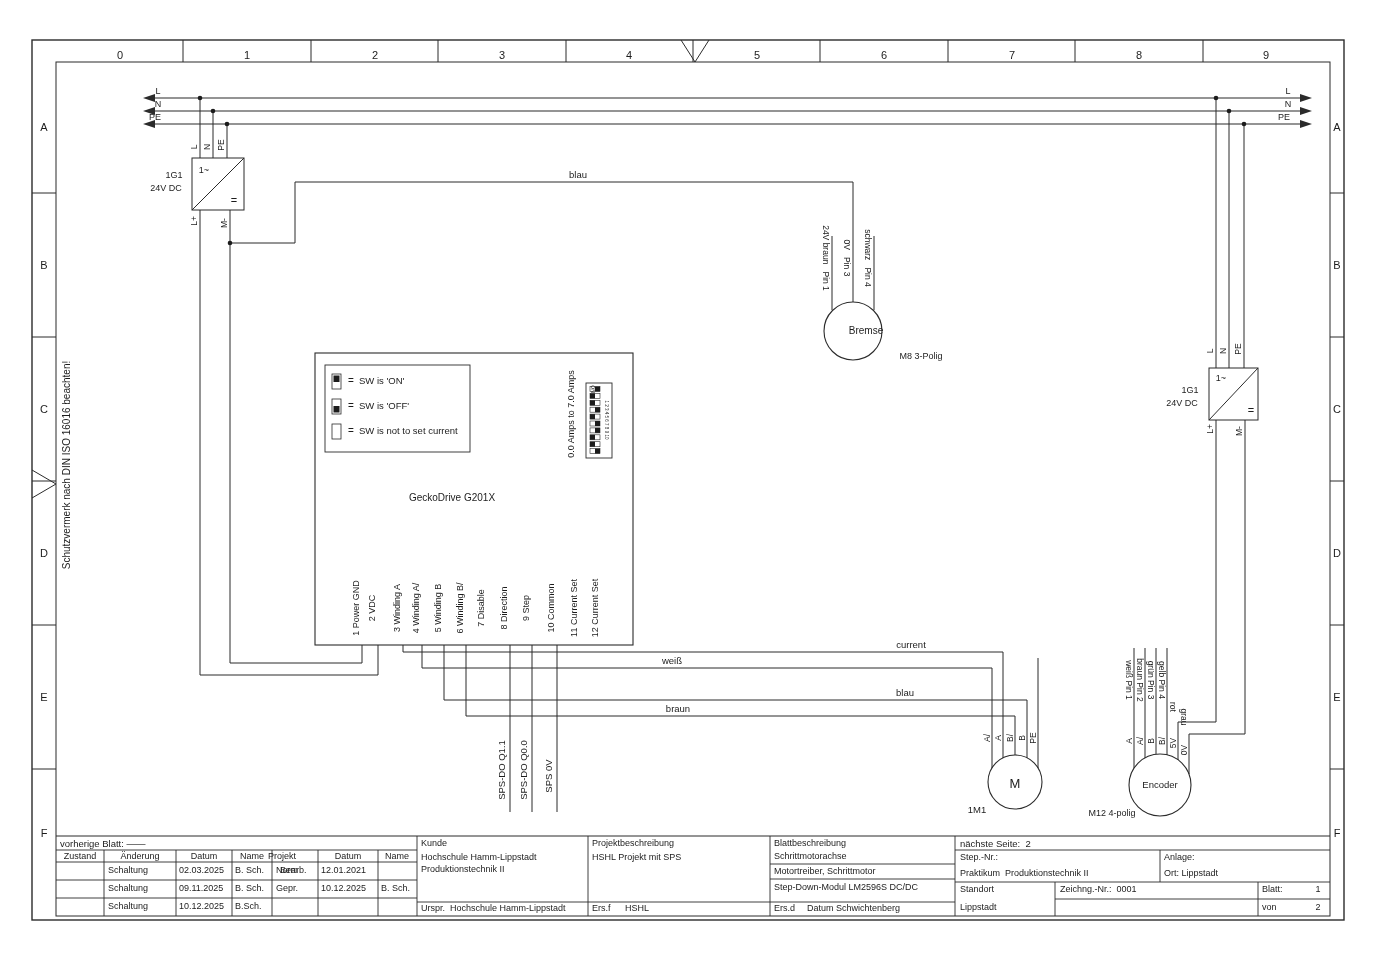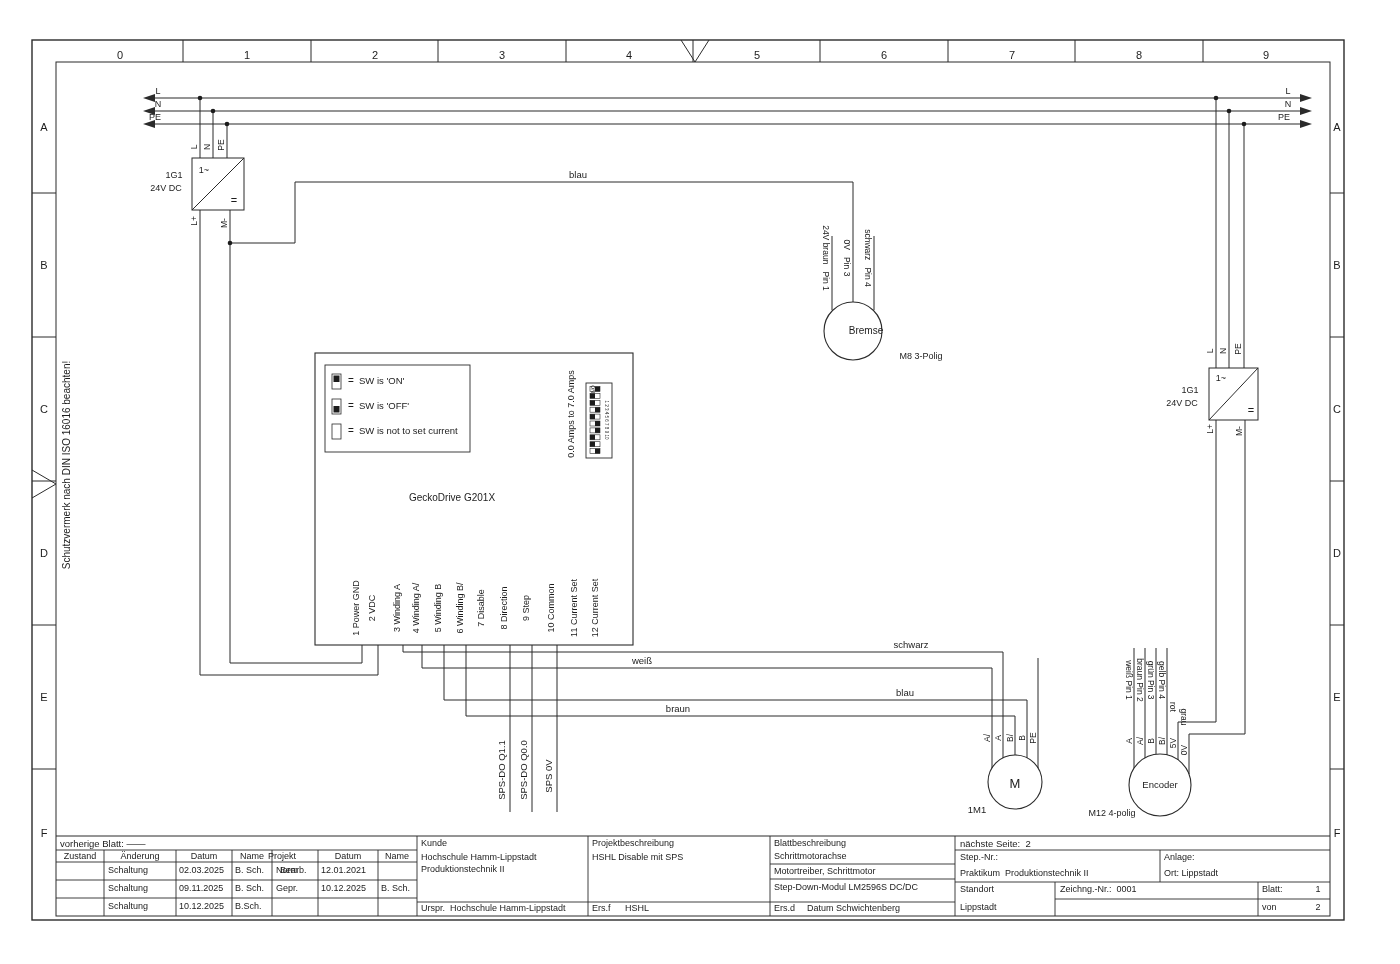--- a/index.html
+++ b/index.html
@@ -186,22 +186,22 @@
 <div class="lab v s8" style="left:1210px;top:429px">L+</div>
 <div class="lab v s8" style="left:1239px;top:431px">M-</div>
 
 <div class="lab c s10" style="left:866px;top:331px">Bremse</div>
 <div class="lab c s9" style="left:921px;top:356px">M8 3-Polig</div>
 <div class="lab vd s8" style="left:826px;top:258px">24V braun&nbsp;&nbsp;&nbsp;Pin 1</div>
 <div class="lab vd s8" style="left:847px;top:258px">0V&nbsp;&nbsp;&nbsp;Pin 3</div>
 <div class="lab vd s8" style="left:868px;top:258px">schwarz&nbsp;&nbsp;&nbsp;Pin 4</div>
 
 <div class="lab c s95" style="left:578px;top:175px">blau</div>
-<div class="lab c s95" style="left:911px;top:645px">schwarz</div>
-<div class="lab c s95" style="left:642px;top:661px">weiß</div>
+<div class="lab c s95" style="left:911px;top:645px">current</div>
+<div class="lab c s95" style="left:672px;top:661px">weiß</div>
 <div class="lab c s95" style="left:905px;top:693px">blau</div>
 <div class="lab c s95" style="left:678px;top:709px">braun</div>
 
 <div class="lab c s10" style="left:452px;top:498px">GeckoDrive G201X</div>
 <div class="lab c s10" style="left:351px;top:381px">=</div>
 <div class="lab c s10" style="left:351px;top:406px">=</div>
 <div class="lab c s10" style="left:351px;top:431px">=</div>
 <div class="lab tl s95" style="left:359px;top:376px">SW is 'ON'</div>
 <div class="lab tl s95" style="left:359px;top:401px">SW is 'OFF'</div>
 <div class="lab tl s95" style="left:359px;top:426px">SW is not to set current</div>
@@ -280,21 +280,21 @@
 <div class="lab tl s9" style="left:321px;top:902px"></div>
 <div class="lab tl s9" style="left:381px;top:902px"></div>
 
 <div class="lab tl s9" style="left:421px;top:839px">Kunde</div>
 <div class="lab tl s9" style="left:421px;top:853px">Hochschule Hamm-Lippstadt</div>
 <div class="lab tl s9" style="left:421px;top:865px">Produktionstechnik II</div>
 <div class="lab tl s9" style="left:421px;top:904px">Urspr.</div>
 <div class="lab tl s9" style="left:450px;top:904px">Hochschule Hamm-Lippstadt</div>
 
 <div class="lab tl s9" style="left:592px;top:839px">Projektbeschreibung</div>
-<div class="lab tl s9" style="left:592px;top:853px">HSHL Disable mit SPS</div>
+<div class="lab tl s9" style="left:592px;top:853px">HSHL Projekt mit SPS</div>
 <div class="lab tl s9" style="left:592px;top:904px">Ers.f</div>
 <div class="lab tl s9" style="left:625px;top:904px">HSHL</div>
 
 <div class="lab tl s9" style="left:774px;top:839px">Blattbeschreibung</div>
 <div class="lab tl s9" style="left:774px;top:852px">Schrittmotorachse</div>
 <div class="lab tl s9" style="left:774px;top:867px">Motortreiber, Schrittmotor</div>
 <div class="lab tl s9" style="left:774px;top:883px">Step-Down-Modul LM2596S DC/DC</div>
 <div class="lab tl s9" style="left:774px;top:904px">Ers.d</div>
 <div class="lab tl s9" style="left:807px;top:904px">Datum Schwichtenberg</div>
 

